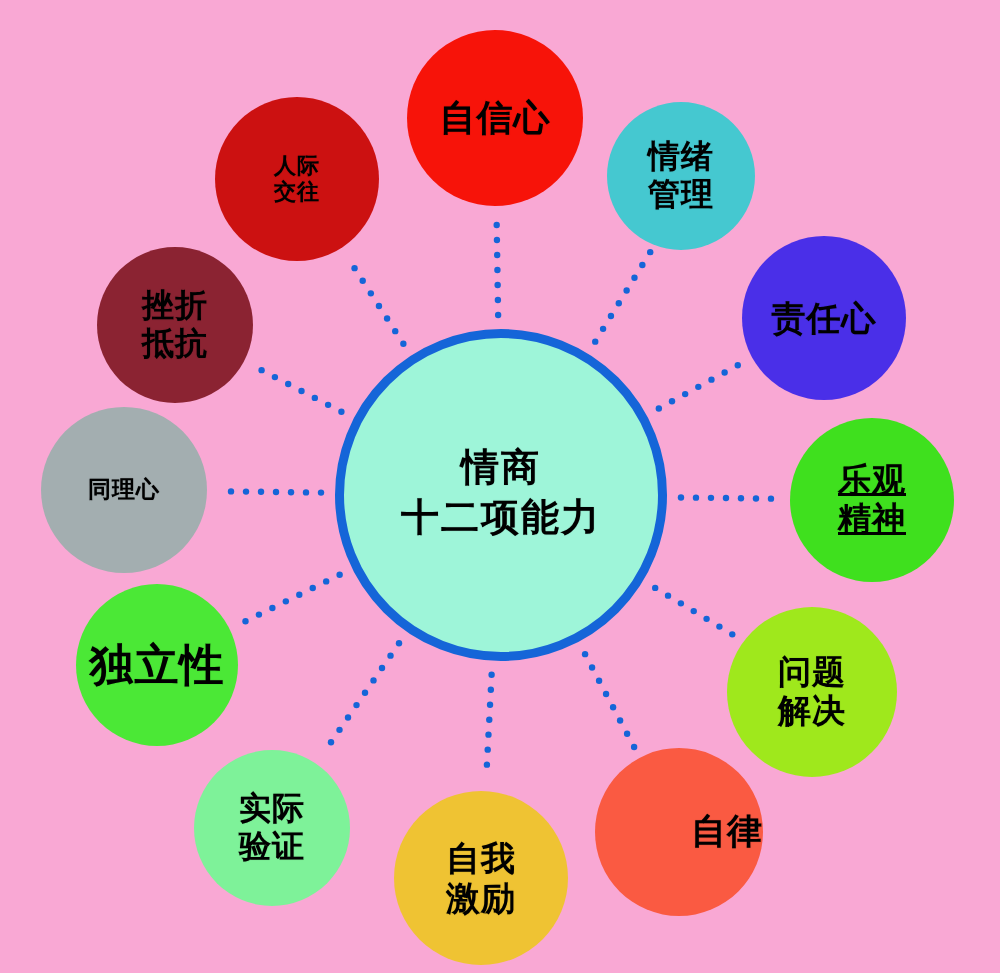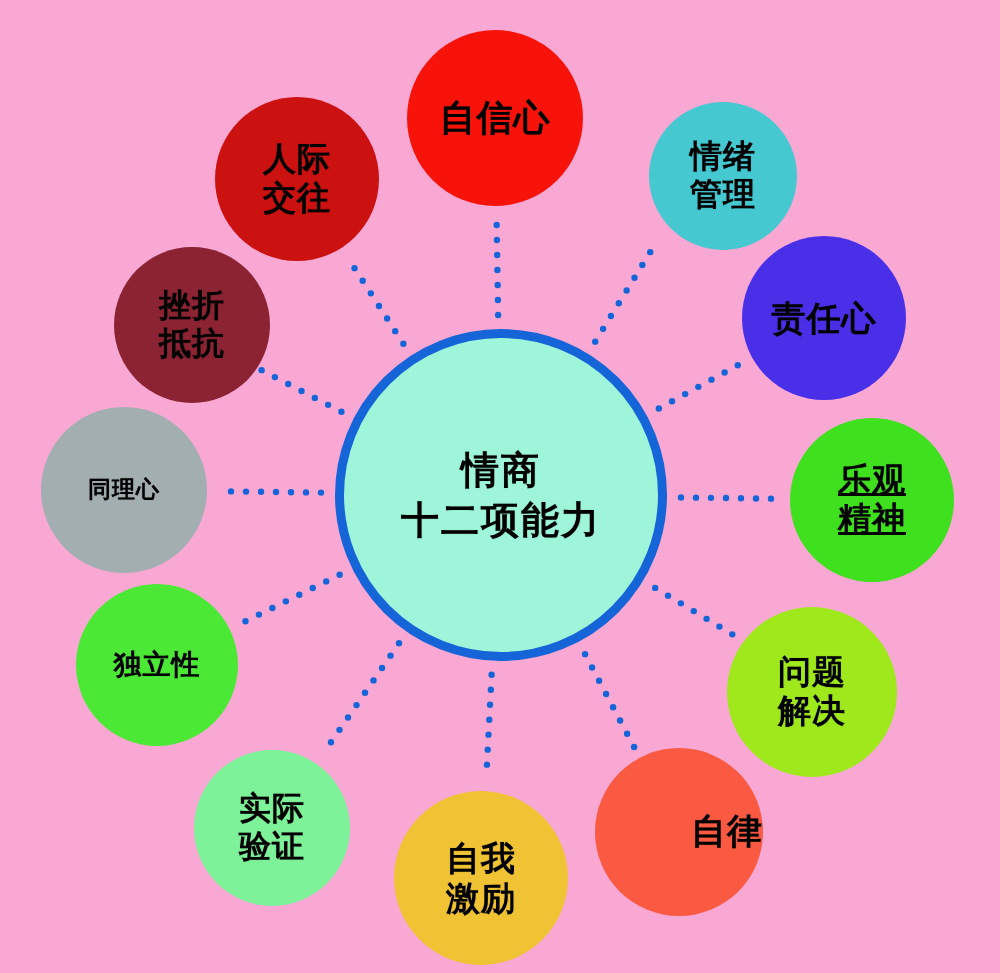--- a/index.html
+++ b/index.html
@@ -50,21 +50,21 @@
     border-radius: 50%;
     display: flex;
     align-items: center;
     justify-content: center;
     text-align: center;
     box-sizing: border-box;
     color: #000000;
     font-weight: 700;
     line-height: 1.32;
     letter-spacing: 2px;
-    font-family: Liberation Sans, sans-serif;
+    font-family: Liberation Mono, monospace;
   }
   .hub .hub-label {
     display: block;
     white-space: pre-line;
     text-shadow: 0 0 1px rgba(0,0,0,0.35);
   }
   #watermark {
     position: absolute;
     left: 8px;
     bottom: 4px;
@@ -192,21 +192,21 @@
         <circle cx="370.83" cy="293.37" r="3.2" fill="#1565D8"></circle>
         <circle cx="362.70" cy="280.76" r="3.2" fill="#1565D8"></circle>
         <circle cx="354.56" cy="268.16" r="3.2" fill="#1565D8"></circle>
       </g>
     </svg>
 
   <div id="nodes-layer">
       <div class="node" style="left: 407px; top: 30px; width: 176px; height: 176px; background: rgb(247, 19, 9); color: rgb(0, 0, 0); font-size: 36px;">
         <span class="node-label">自信心</span>
       </div>
-      <div class="node" style="left: 649px; top: 102px; width: 148px; height: 148px; background: rgb(69, 200, 208); color: rgb(0, 0, 0); font-size: 32px;">
+      <div class="node" style="left: 607px; top: 102px; width: 148px; height: 148px; background: rgb(69, 200, 208); color: rgb(0, 0, 0); font-size: 32px;">
         <span class="node-label">情绪
 管理</span>
       </div>
       <div class="node" style="left: 742px; top: 236px; width: 164px; height: 164px; background: rgb(74, 47, 232); color: rgb(0, 0, 0); font-size: 34px;">
         <span class="node-label">责任心</span>
       </div>
       <div class="node" style="left: 790px; top: 418px; width: 164px; height: 164px; background: rgb(63, 224, 30); color: rgb(0, 0, 0); font-size: 33px; text-decoration: underline;">
         <span class="node-label">乐观
 精神</span>
       </div>
@@ -218,31 +218,31 @@
         <span class="node-label">自律</span>
       </div>
       <div class="node" style="left: 394px; top: 791px; width: 174px; height: 174px; background: rgb(239, 195, 51); color: rgb(0, 0, 0); font-size: 34px;">
         <span class="node-label">自我
 激励</span>
       </div>
       <div class="node" style="left: 194px; top: 750px; width: 156px; height: 156px; background: rgb(126, 242, 153); color: rgb(0, 0, 0); font-size: 32px;">
         <span class="node-label">实际
 验证</span>
       </div>
-      <div class="node" style="left: 76px; top: 584px; width: 162px; height: 162px; background: rgb(75, 232, 54); color: rgb(0, 0, 0); font-size: 28px;">
+      <div class="node" style="left: 76px; top: 584px; width: 162px; height: 162px; background: rgb(75, 232, 54); color: rgb(0, 0, 0); font-size: 44px;">
         <span class="node-label">独立性</span>
       </div>
       <div class="node" style="left: 41px; top: 407px; width: 166px; height: 166px; background: rgb(163, 174, 176); color: rgb(0, 0, 0); font-size: 23px;">
         <span class="node-label">同理心</span>
       </div>
-      <div class="node" style="left: 114px; top: 247px; width: 156px; height: 156px; background: rgb(139, 35, 50); color: rgb(0, 0, 0); font-size: 32px;">
+      <div class="node" style="left: 97px; top: 247px; width: 156px; height: 156px; background: rgb(139, 35, 50); color: rgb(0, 0, 0); font-size: 32px;">
         <span class="node-label">挫折
 抵抗</span>
       </div>
-      <div class="node" style="left: 215px; top: 97px; width: 164px; height: 164px; background: rgb(204, 17, 17); color: rgb(0, 0, 0); font-size: 33px;">
+      <div class="node" style="left: 215px; top: 97px; width: 164px; height: 164px; background: rgb(204, 17, 17); color: rgb(0, 0, 0); font-size: 22px;">
         <span class="node-label">人际
 交往</span>
       </div>
     </div>
 
   <div id="hub-holder">
       <div class="hub" style="left: 335px; top: 329px; width: 332px; height: 332px; background: rgb(158, 245, 217); border: 9px solid rgb(21, 101, 216); color: rgb(0, 0, 0); font-size: 38px;">
         <span class="hub-label">情商
 十二项能力</span>
       </div>

